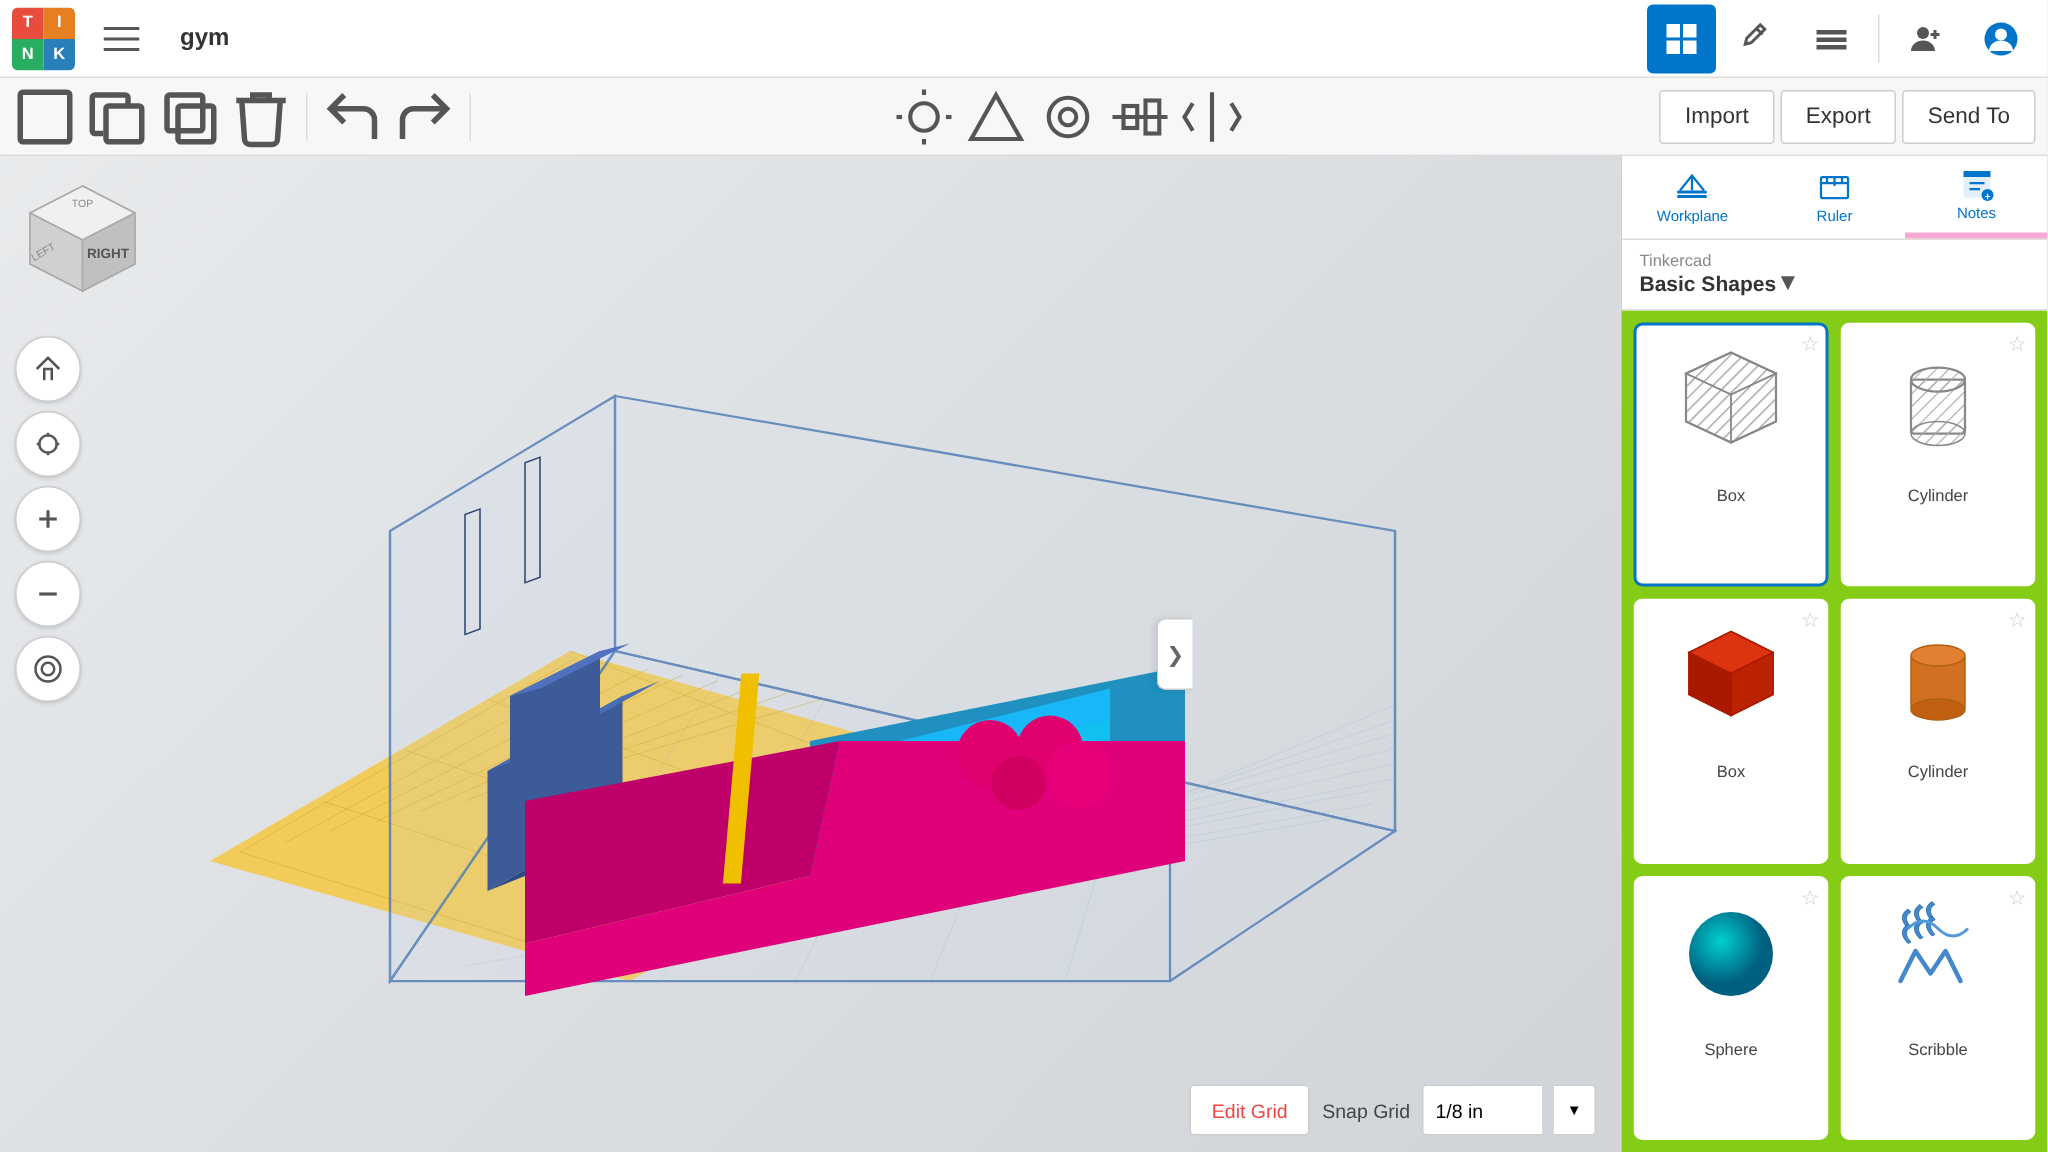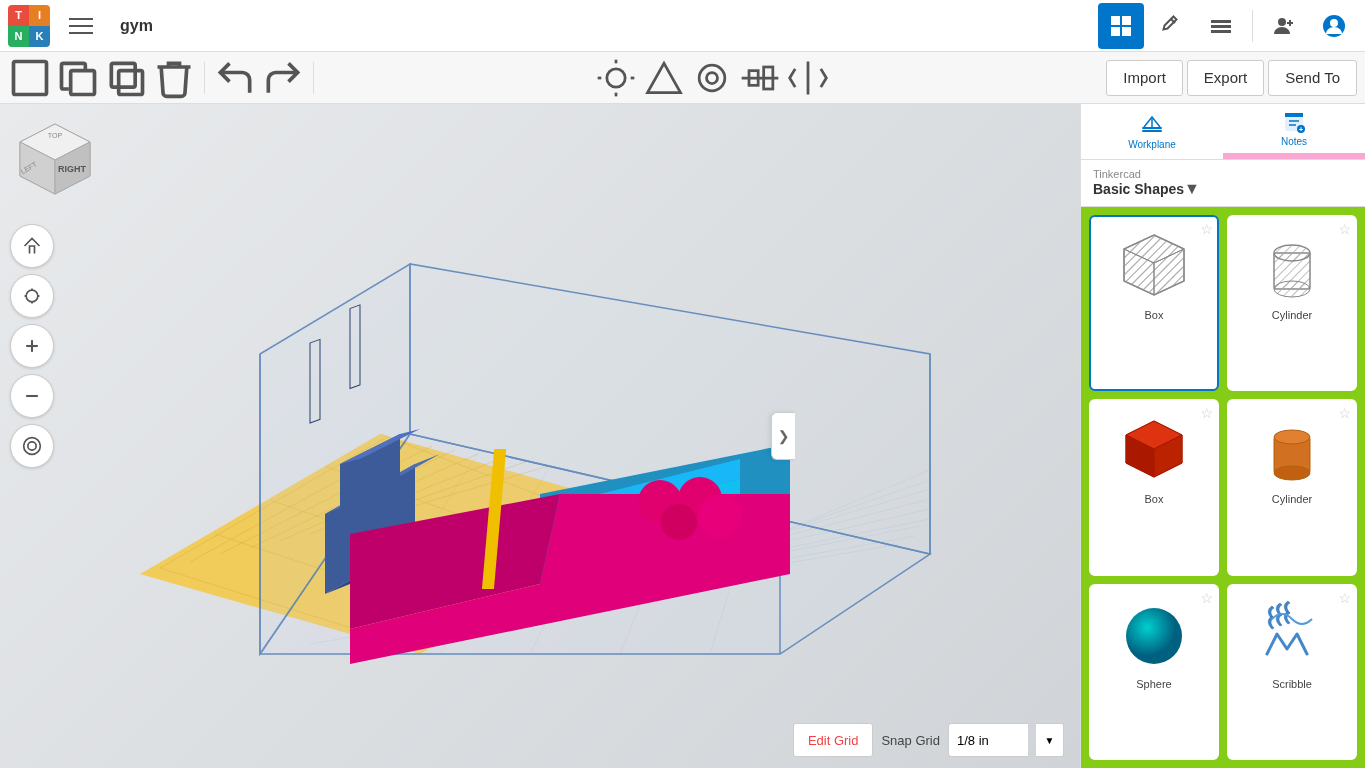--- a/index.html
+++ b/index.html
@@ -158,21 +158,21 @@
     }
     .panel-tab {
       flex: 1;
       display: flex; flex-direction: column; align-items: center; justify-content: center;
       gap: 2px;
       cursor: pointer;
       border: none; background: transparent;
       font-size: 10px; color: #0075c9;
       padding: 6px 0;
     }
-    .panel-tab.active { border-bottom: 6px solid #f9a8d4; }
+    .panel-tab.active { border-bottom: 4px solid #f9a8d4; }
     .panel-tab svg { width: 24px; height: 24px; }
 
     
     #panel-header {
       padding: 8px 12px;
       background: #fff;
       border-bottom: 1px solid #ddd;
     }
     #panel-header .brand { font-size: 11px; color: #888; }
     #panel-header .category {
@@ -193,21 +193,21 @@
       background: #fff;
       border-radius: 6px;
       padding: 8px;
       display: flex; flex-direction: column; align-items: center;
       cursor: pointer;
       border: 2px solid transparent;
       position: relative;
     }
     .shape-item.selected { border-color: #0075c9; }
     .shape-label {
-      font-size: 11px; color: #444; margin-top: 4px; text-align: center;
+      font-size: 11px; color: #444; margin-top: 20px; text-align: center;
     }
     .star-btn {
       position: absolute; top: 4px; right: 4px;
       background: transparent; border: none; cursor: pointer;
       font-size: 14px; color: #ccc;
     }
 
     
     .shape-visual {
       width: 80px; height: 80px;
@@ -551,20 +551,30 @@
     <div id="panel-tabs">
       <button class="panel-tab">
         <svg viewBox="0 0 24 24" fill="#0075c9">
           <rect x="2" y="14" width="20" height="2" rx="1"></rect>
           <rect x="2" y="17" width="20" height="2" rx="1"></rect>
           <path d="M4 14L12 4l8 10" fill="none" stroke="#0075c9" stroke-width="1.5"></path>
           <line x1="12" y1="4" x2="12" y2="14" stroke="#0075c9" stroke-width="1.5"></line>
         </svg>
         <span>Workplane</span>
       </button>
+      <button class="panel-tab">
+        <svg viewBox="0 0 24 24" fill="none" stroke="#0075c9" stroke-width="1.5">
+          <rect x="3" y="5" width="18" height="14" rx="1"></rect>
+          <line x1="3" y1="9" x2="21" y2="9"></line>
+          <line x1="7" y1="5" x2="7" y2="9"></line>
+          <line x1="12" y1="5" x2="12" y2="11"></line>
+          <line x1="17" y1="5" x2="17" y2="9"></line>
+        </svg>
+        <span>Ruler</span>
+      </button>
       <button class="panel-tab active">
         <svg viewBox="0 0 24 24" fill="#0075c9">
           <rect x="3" y="3" width="18" height="18" rx="2" fill="#e3f0fb"></rect>
           <path d="M3 3h18v4H3z" fill="#0075c9"></path>
           <line x1="7" y1="11" x2="17" y2="11" stroke="#0075c9" stroke-width="1.5"></line>
           <line x1="7" y1="15" x2="14" y2="15" stroke="#0075c9" stroke-width="1.5"></line>
           <circle cx="19" cy="19" r="4" fill="#0075c9"></circle>
           <text x="19" y="22" text-anchor="middle" font-size="7" fill="white" font-weight="bold">+</text>
         </svg>
         <span>Notes</span>

